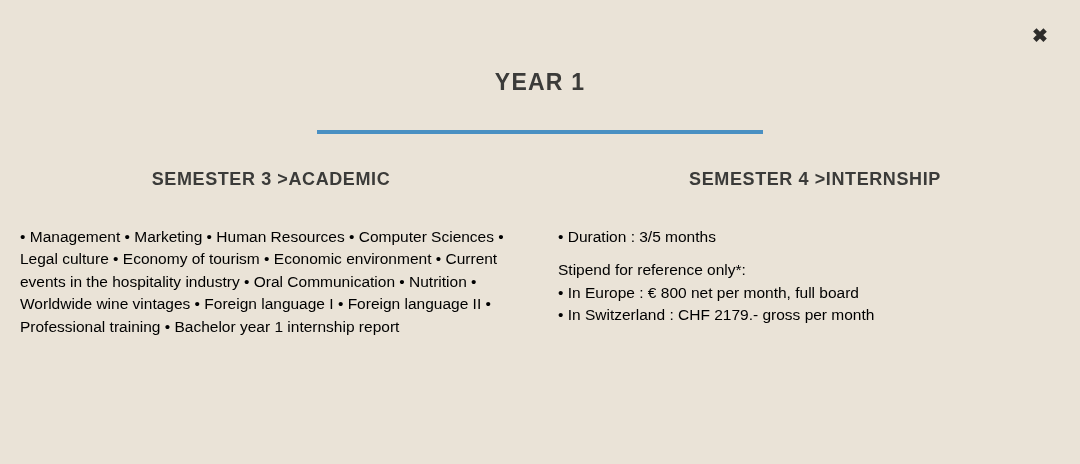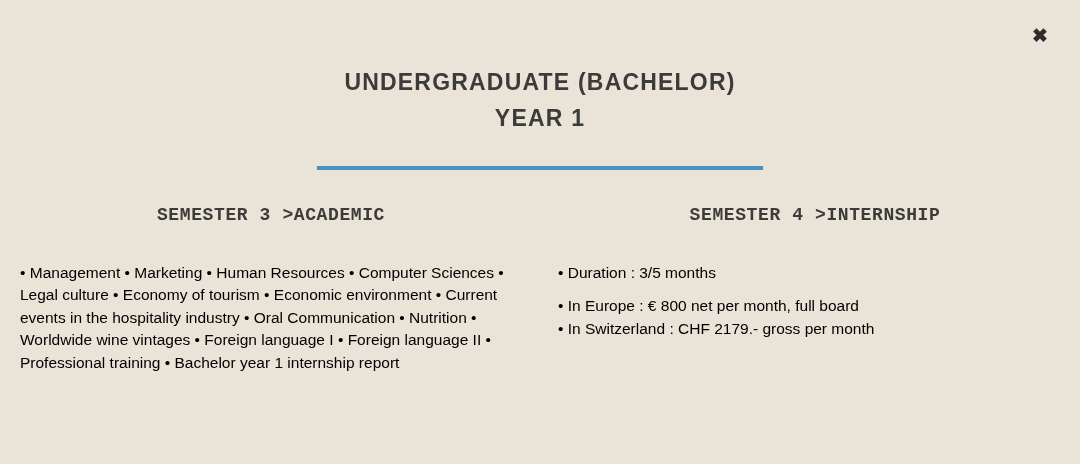--- a/index.html
+++ b/index.html
@@ -49,37 +49,35 @@
   }
   .column.left  { padding: 0 18px 0 20px; }
   .column.right { padding: 0 8px 0 18px; }
   .column-heading {
     text-align: center;
     font-size: 18px;
     font-weight: 700;
     color: #3B3B39;
     letter-spacing: 0.6px;
     line-height: 22px;
-    font-family: Liberation Mono, monospace;
   }
   .column-body {
     margin-top: 36px;
     font-size: 15.5px;
     color: #000000;
     line-height: 22.4px;
   }
   .text-block + .text-block { margin-top: 11px; }
 </style>
 </head>
 <body>
 
 <div class="close-btn">✖</div>
 
 <div class="title-block">
-  <div class="title-line">UNDERGRADUATE (BACHELOR)</div>
   <div class="title-line">YEAR 1</div>
 </div>
 
 <div class="divider"></div>
 
 <div class="columns">
 
   <div class="column left">
     <div class="column-heading">SEMESTER 3 &gt;ACADEMIC</div>
     <div class="column-body">
@@ -89,19 +87,20 @@
     </div>
   </div>
 
   <div class="column right">
     <div class="column-heading">SEMESTER 4 &gt;INTERNSHIP</div>
     <div class="column-body">
       <div class="text-block">
         <div>• Duration : 3/5 months</div>
       </div>
       <div class="text-block">
+        <div>Stipend for reference only*:</div>
         <div>• In Europe : € 800 net per month, full board</div>
         <div>• In Switzerland : CHF 2179.- gross per month</div>
       </div>
     </div>
   </div>
 
 </div>
 
 </body></html>

